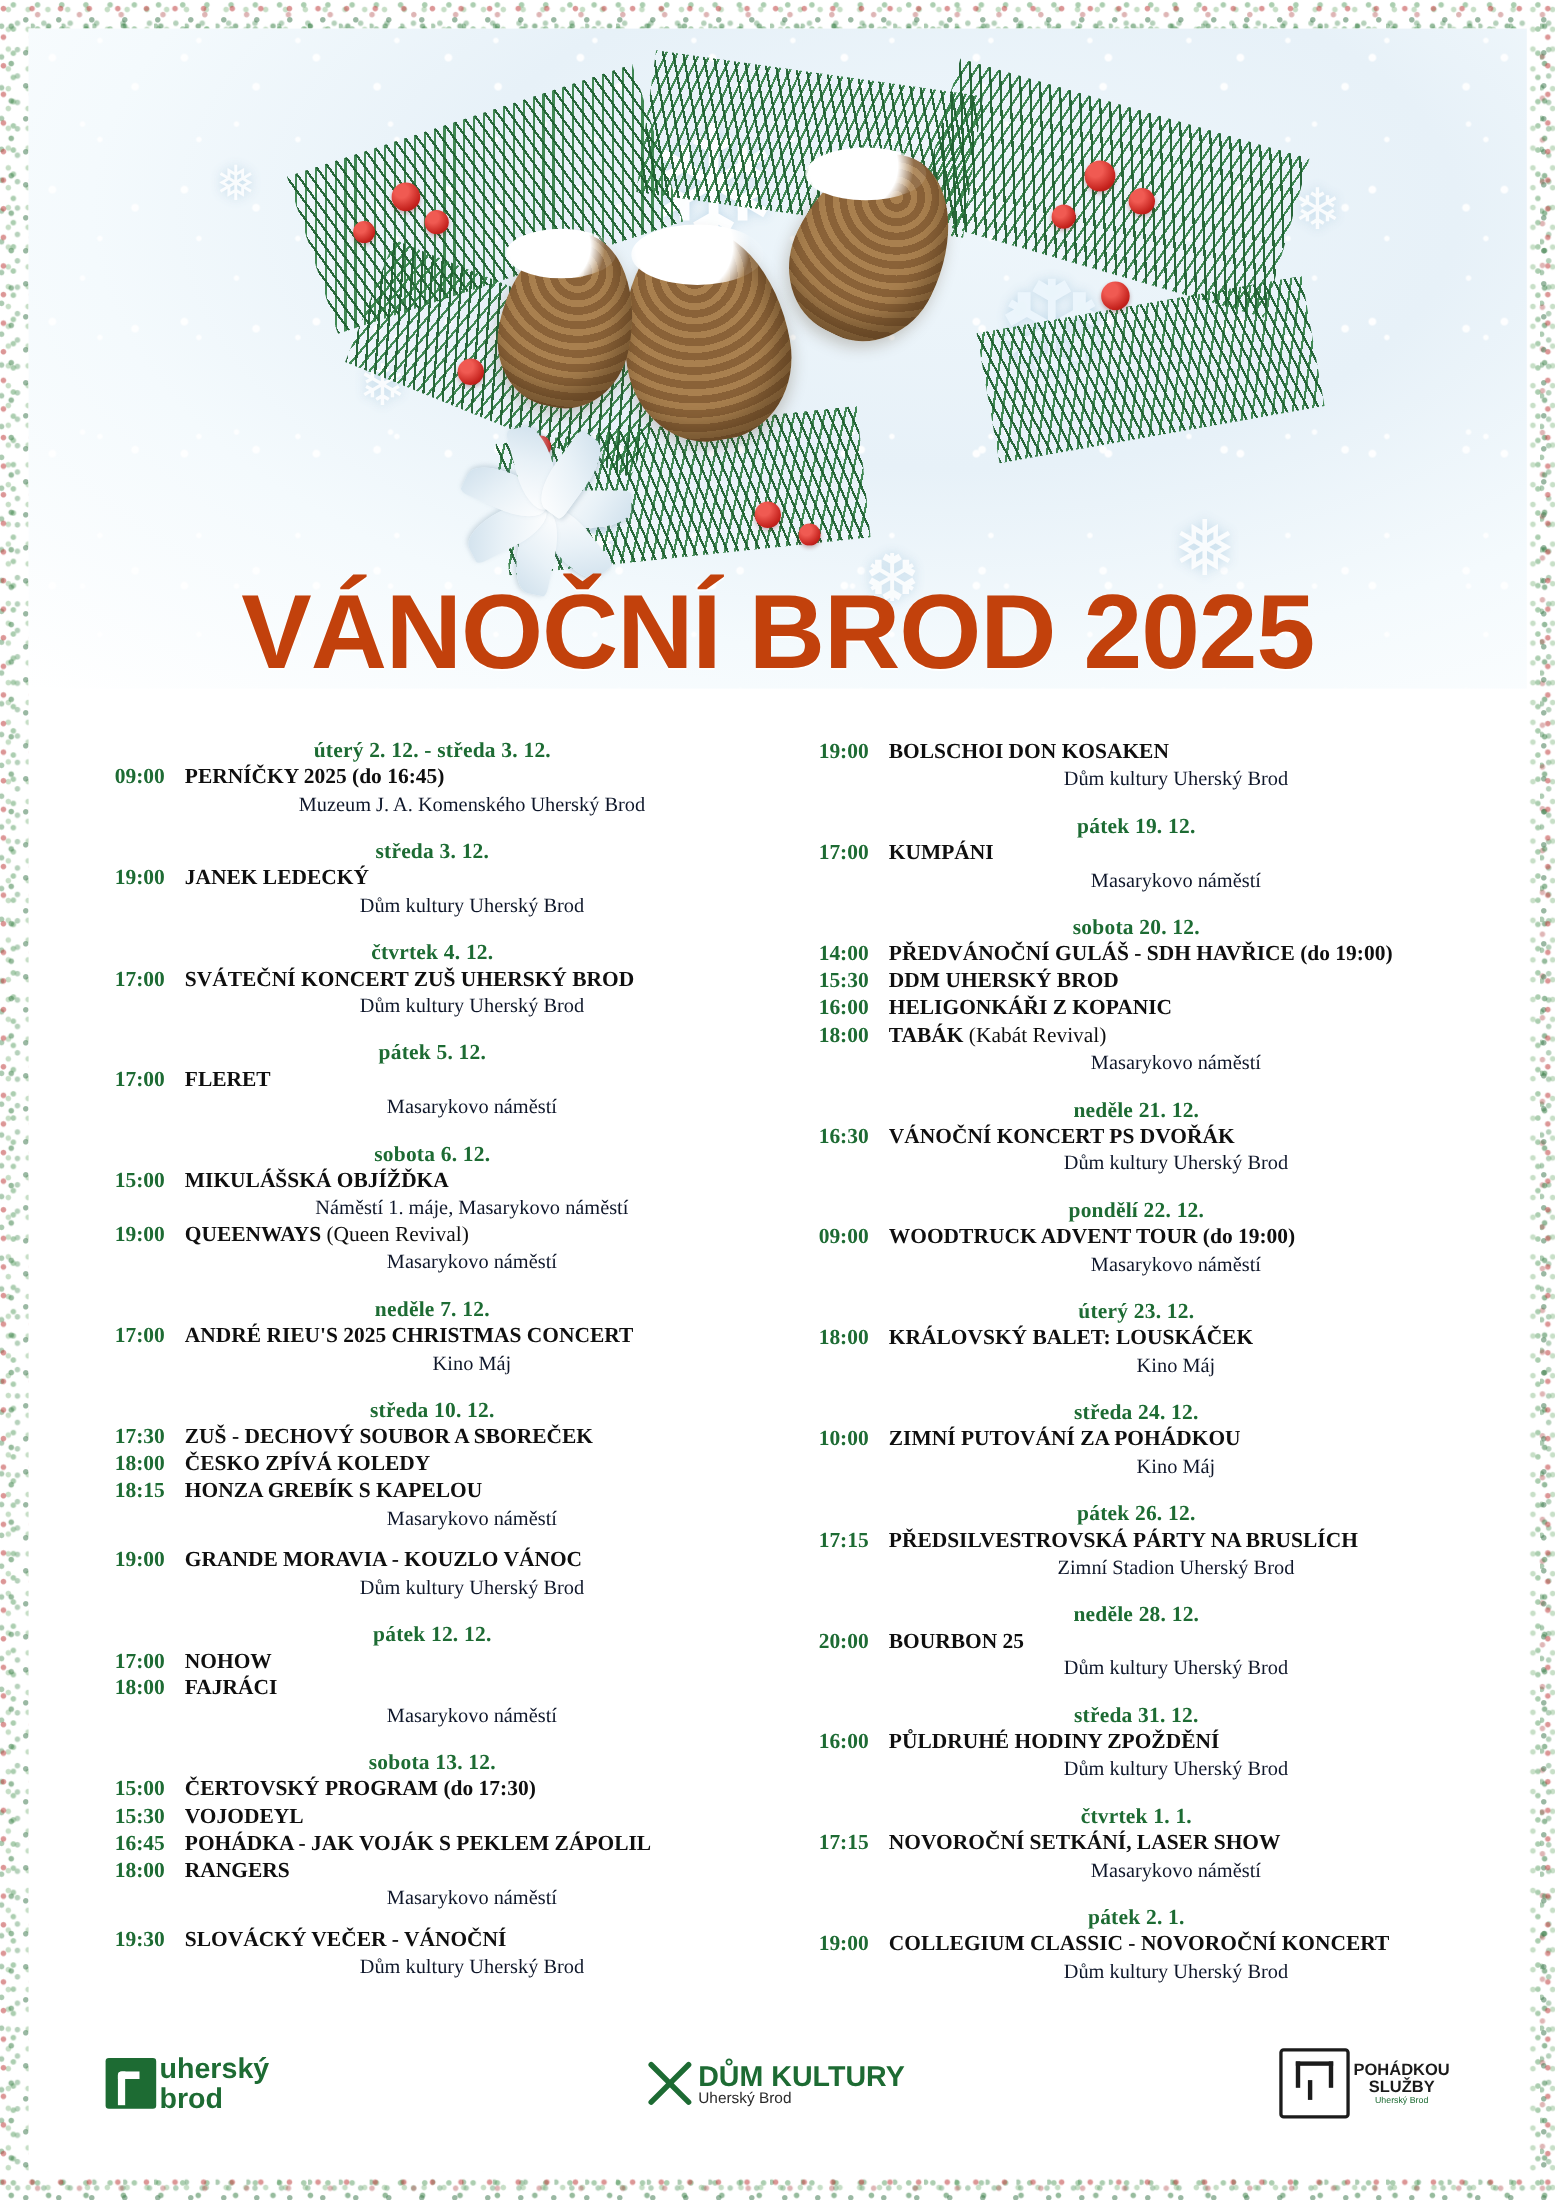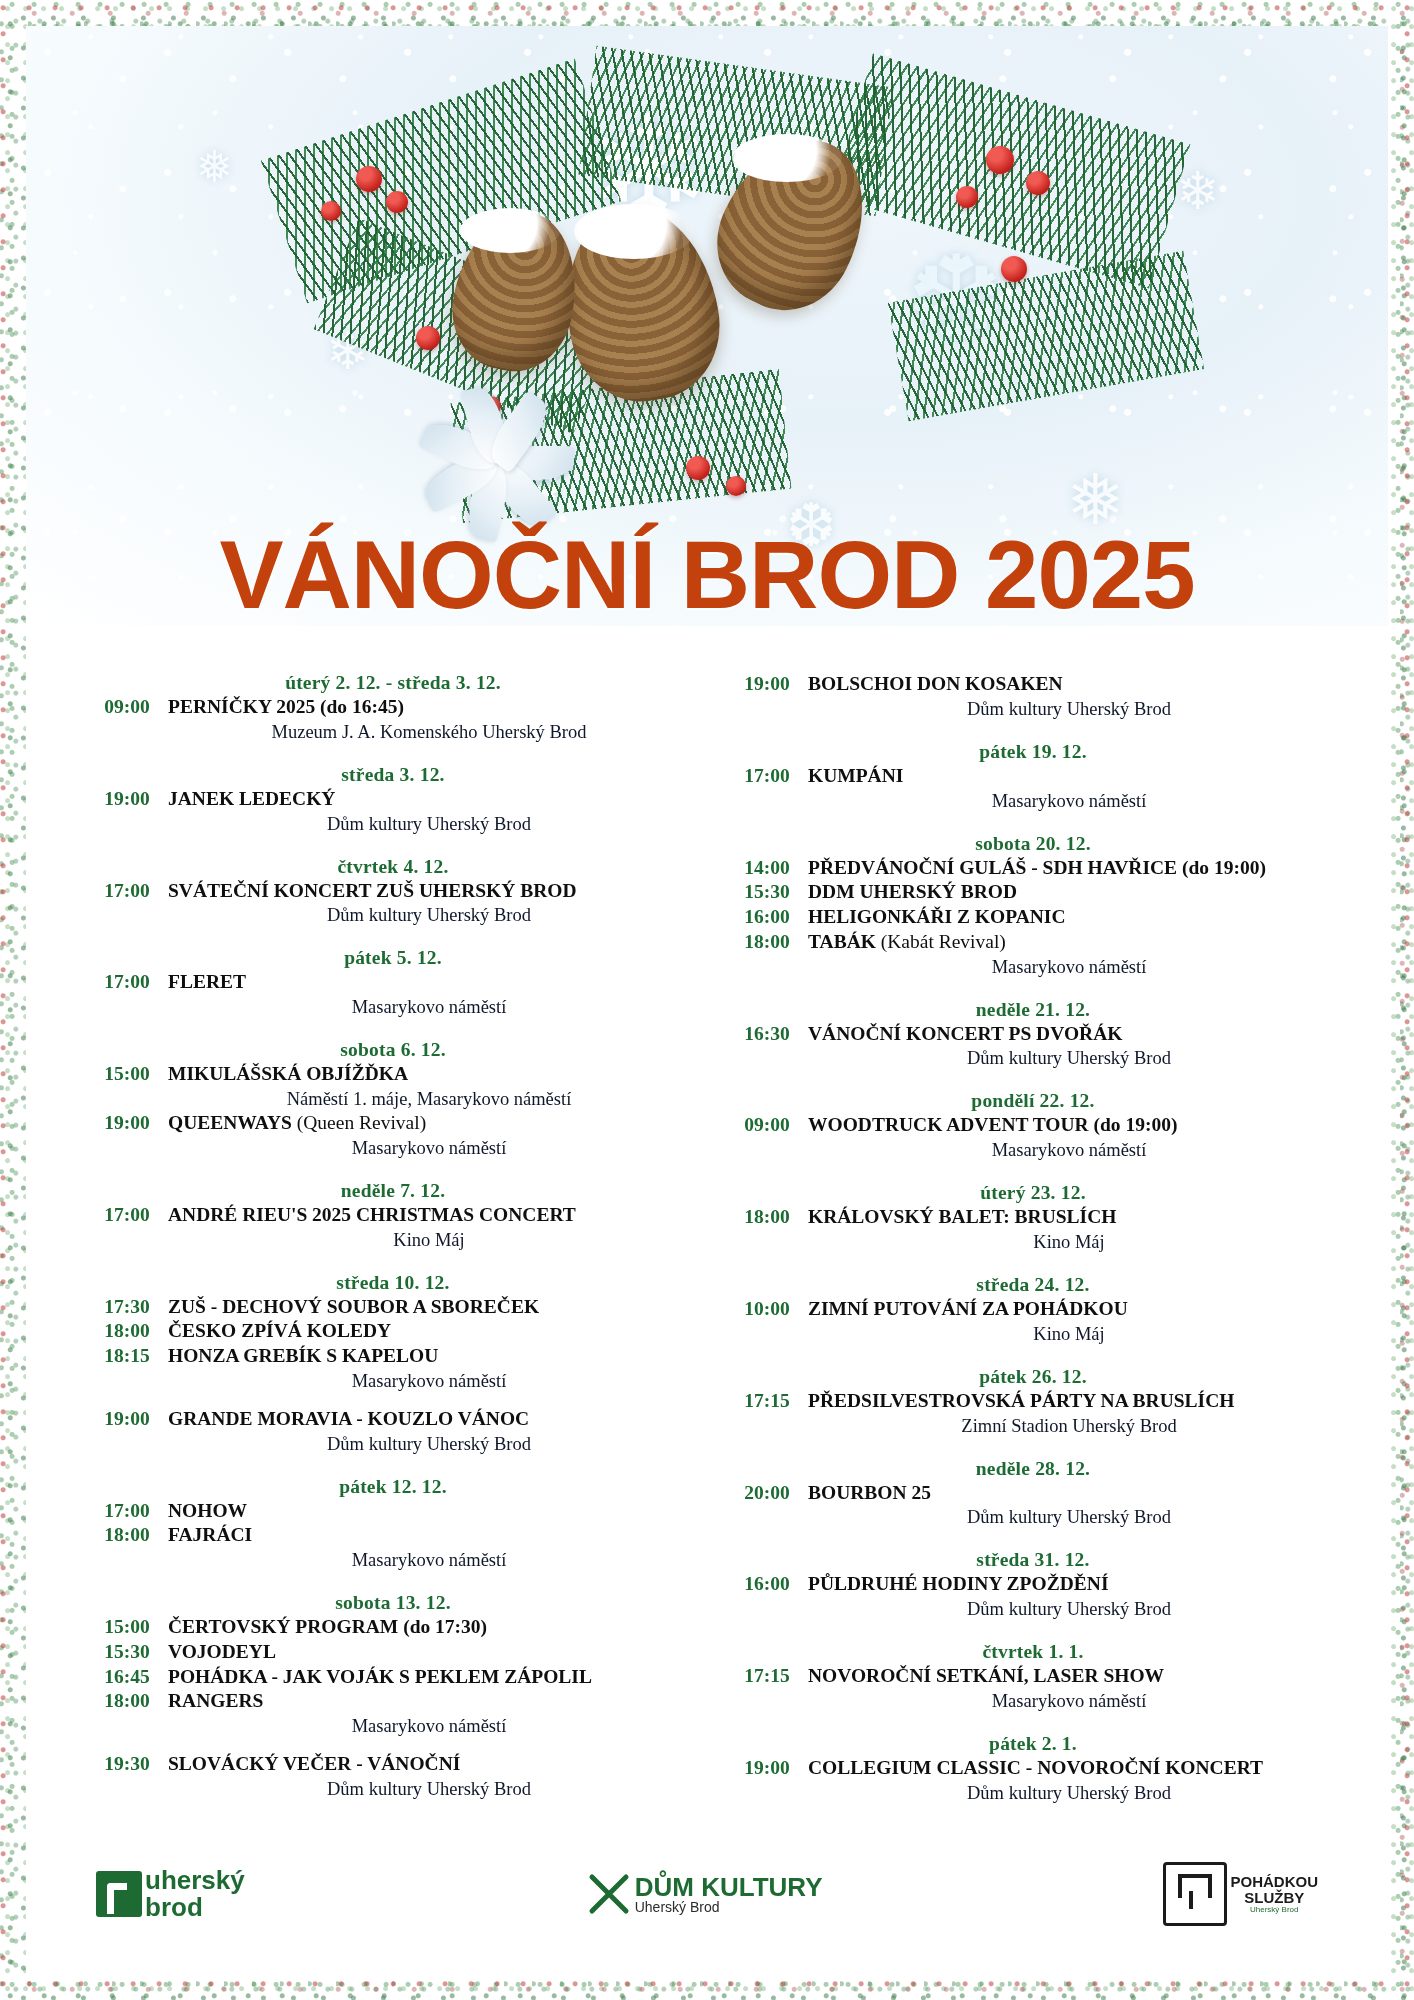--- a/index.html
+++ b/index.html
@@ -486,21 +486,21 @@
           <div class="ev-row">
             <span class="ev-time">09:00</span>
             <span class="ev-name">WOODTRUCK ADVENT TOUR (do 19:00)</span>
           </div>
           <div class="venue">Masarykovo náměstí</div>
         </div>
         <div class="day-block">
           <div class="day-head">úterý 23. 12.</div>
           <div class="ev-row">
             <span class="ev-time">18:00</span>
-            <span class="ev-name">KRÁLOVSKÝ BALET: BRUSLÍCH</span>
+            <span class="ev-name">KRÁLOVSKÝ BALET: LOUSKÁČEK</span>
           </div>
           <div class="venue">Kino Máj</div>
         </div>
         <div class="day-block">
           <div class="day-head">středa 24. 12.</div>
           <div class="ev-row">
             <span class="ev-time">10:00</span>
             <span class="ev-name">ZIMNÍ PUTOVÁNÍ ZA POHÁDKOU</span>
           </div>
           <div class="venue">Kino Máj</div>

